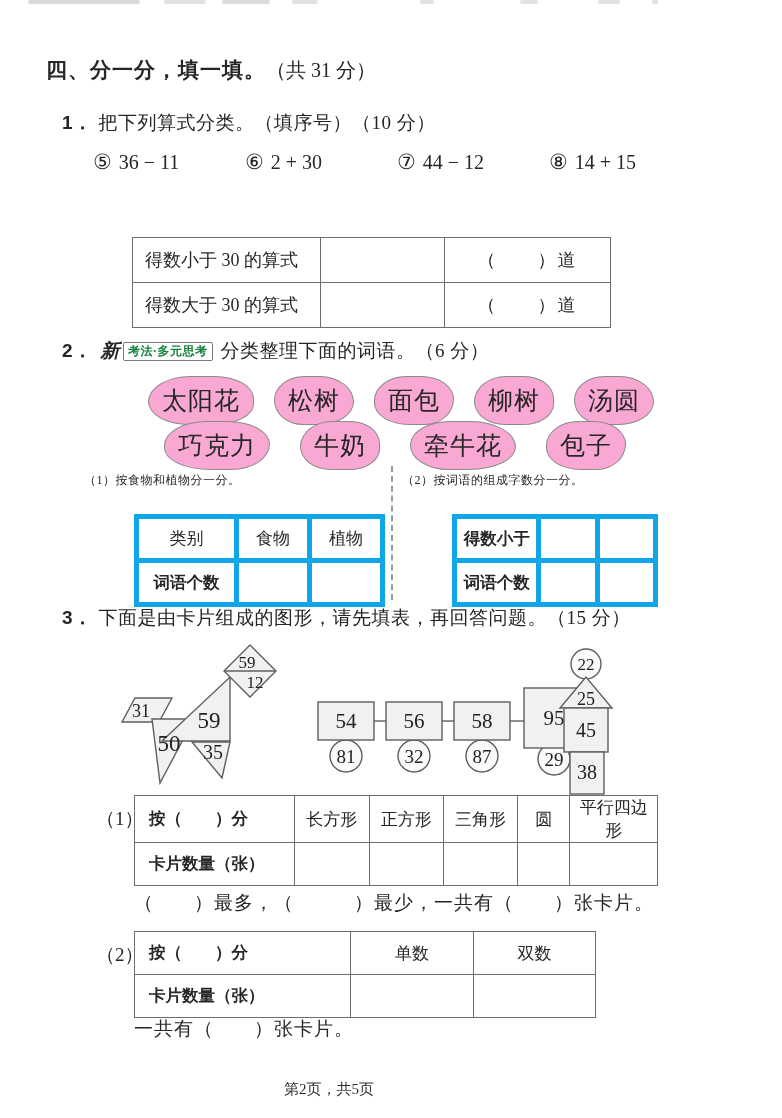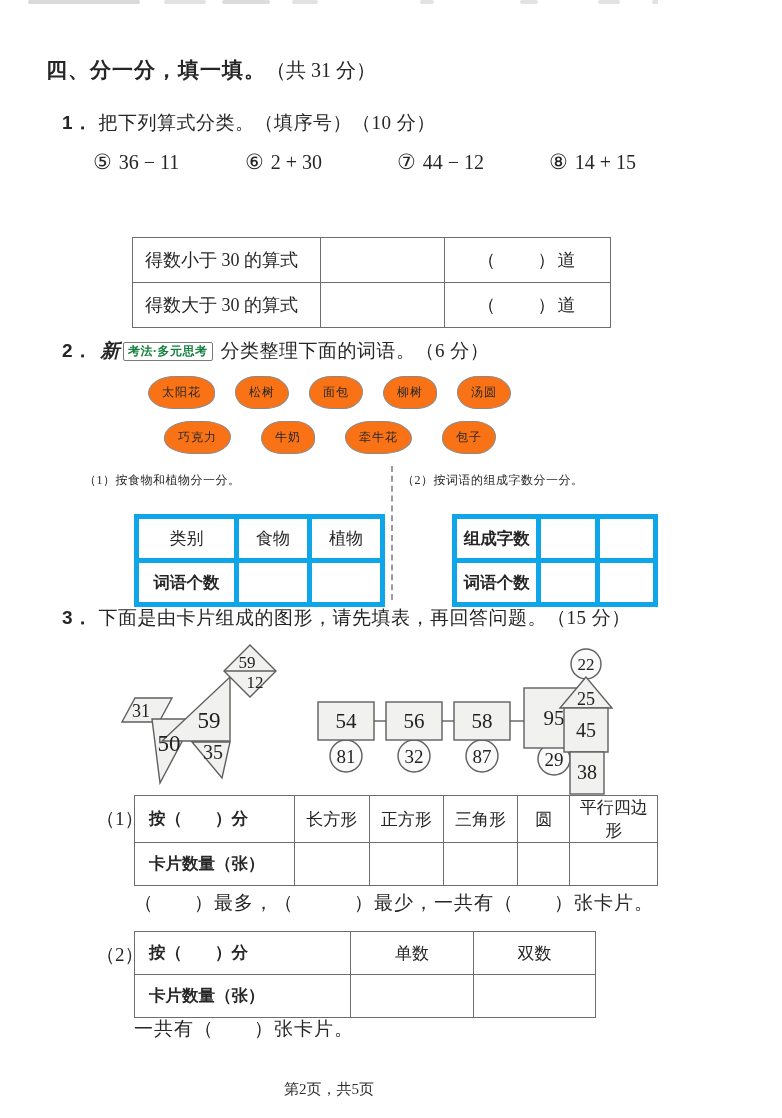--- a/index.html
+++ b/index.html
@@ -40,22 +40,22 @@
   .t2{font-size:17px;}
   .t2 td{border:5px solid #0ea5e9;height:39px;text-align:center;padding:0 2px;}
   .bl{font-family:"Liberation Sans","DejaVu Sans",sans-serif;font-weight:bold;font-size:16.5px;}
 
   .t3{font-size:17px;}
   .t3 td{border:1px solid #6d6d6d;height:42px;text-align:center;padding:0 2px;}
   .t3 .c0{text-align:left;padding-left:14px;}
 
   .vdash{left:391px;top:466px;height:134px;width:0;border-left:2px dashed #9a9a9a;}
 
-  .cloud{display:inline-block;border:1.5px solid #8a8a8a;background:#f97316;
-         font-size:12px;padding:7px 13px;letter-spacing:1px;}
+  .cloud{display:inline-block;border:1.5px solid #8a8a8a;background:#f9a8d4;
+         font-size:25px;padding:7px 13px;letter-spacing:1px;}
   .cr1{border-radius:52% 48% 50% 50% / 68% 60% 55% 62%;}
   .cr2{border-radius:47% 53% 55% 45% / 60% 66% 58% 62%;}
   .cr3{border-radius:50% 50% 45% 55% / 62% 58% 66% 55%;}
   .cloud-row{white-space:nowrap;}
   .cloud + .cloud{margin-left:16px;}
   .cloud-row2 .cloud + .cloud{margin-left:26px;}
 
   .subq{font-size:12px;letter-spacing:.5px;}
   .ansline{font-size:19px;letter-spacing:1px;}
   .plabel{font-size:19px;}
@@ -164,21 +164,21 @@
     </table>
 
   <table class="abs t2" style="left:452px;top:514px;">
     <colgroup>
         <col style="width:100px">
         <col style="width:72px">
         <col style="width:71px">
       </colgroup>
     <tbody>
         <tr>
-      <td class="bl">组成字数</td>
+      <td class="bl">得数小于</td>
       <td></td>
       <td></td>
     </tr>
     <tr>
       <td class="bl">词语个数</td>
       <td></td>
       <td></td>
     </tr>
   </tbody>
     </table>

